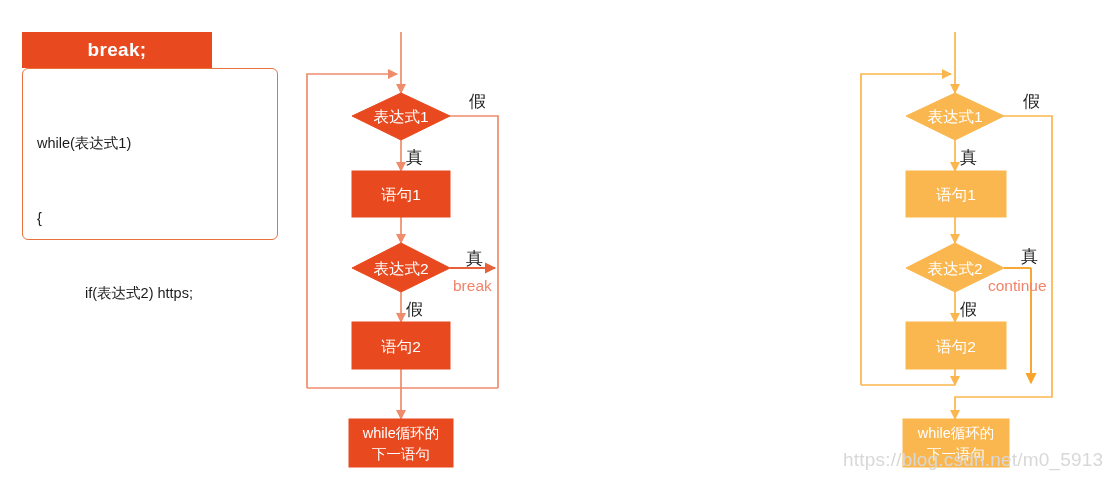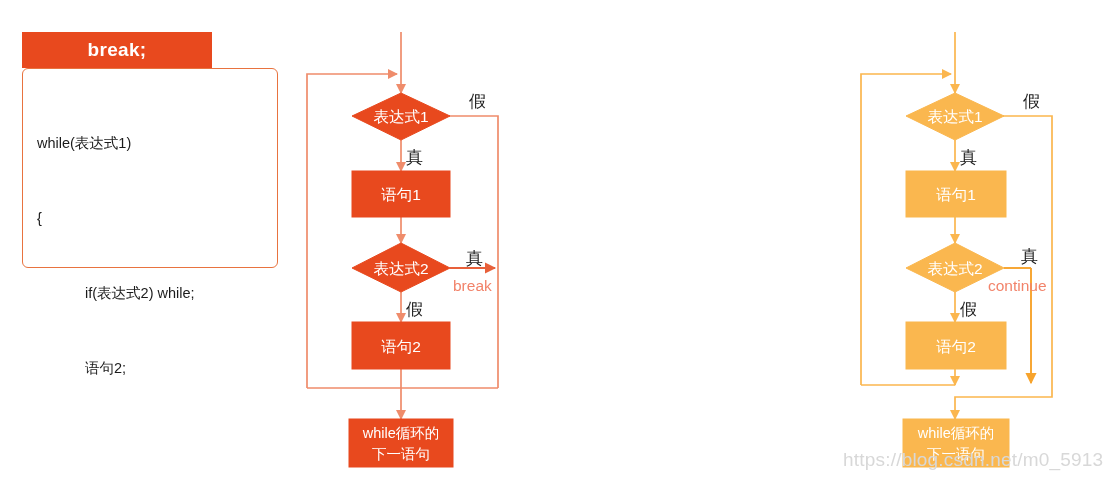--- a/index.html
+++ b/index.html
@@ -29,21 +29,21 @@
     position:absolute;
     box-sizing:border-box;
     background:#ffffff;
     border-radius:6px;
     padding:12px 0 10px 14px;
     font-size:14.5px;
     line-height:25px;
     color:#1b1b1b;
     white-space:pre;
   }
-  #code-break{left:22px;top:68px;width:256px;height:200px;border:1.4px solid #E8733F;}
+  #code-break{left:22px;top:68px;width:256px;height:172px;border:1.4px solid #E8733F;}
   .code-line{display:block;}
   .code-indent{padding-left:48px;}
 
   
   .flow{position:absolute;top:0;left:0;width:552px;height:481px;}
 
   
   #watermark{
     position:absolute;left:843px;top:449px;
     font-size:19px;color:#d8d8d8;
@@ -55,22 +55,21 @@
 </head>
 <body>
 
 <div class="panel" id="panel-break">
 
   <div class="banner" id="banner-break">break;</div>
 
   <div class="code-card" id="code-break">
     <span class="code-line">while(表达式1)</span>
     <span class="code-line">{</span>
-    <span class="code-line code-indent">if(表达式2) while;</span>
-    <span class="code-line code-indent">语句2;</span>
+    <span class="code-line code-indent">if(表达式2) https;</span>
     
   </div>
 
   <svg class="flow" id="flow-break" viewBox="0 0 552 481" xmlns="http://www.w3.org/2000/svg">
     <defs>
       <marker id="arrB" markerWidth="7" markerHeight="7" refX="5.4" refY="3" orient="auto">
         <path d="M0,0 L6,3 L0,6 z" fill="#EF8C6B"></path>
       </marker>
       <marker id="arrB2" markerWidth="7" markerHeight="7" refX="5.4" refY="3" orient="auto">
         <path d="M0,0 L6,3 L0,6 z" fill="#E8603A"></path>

